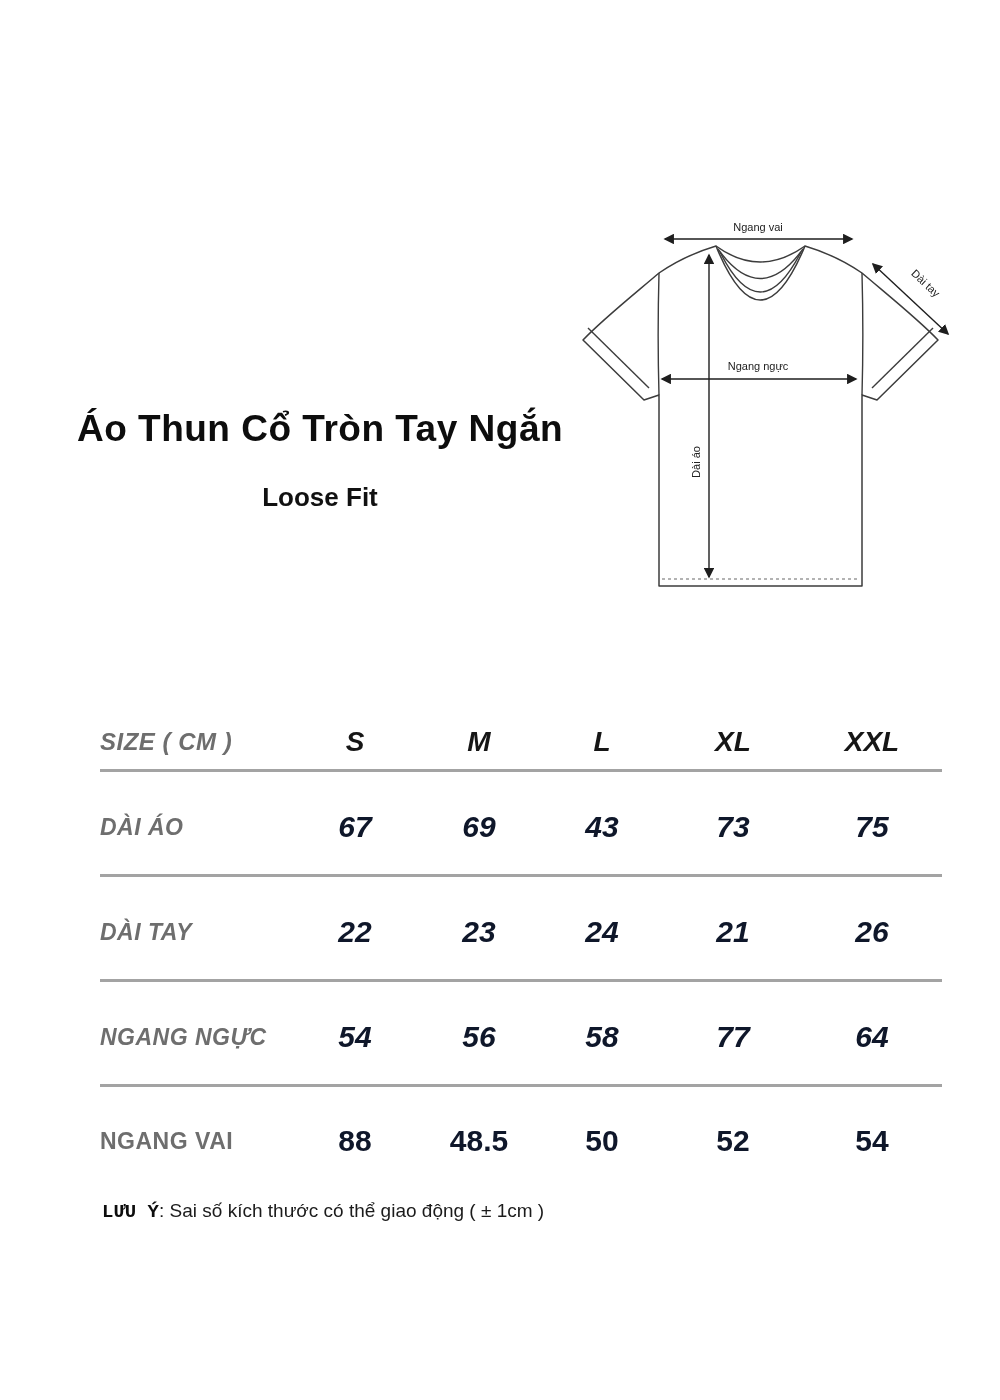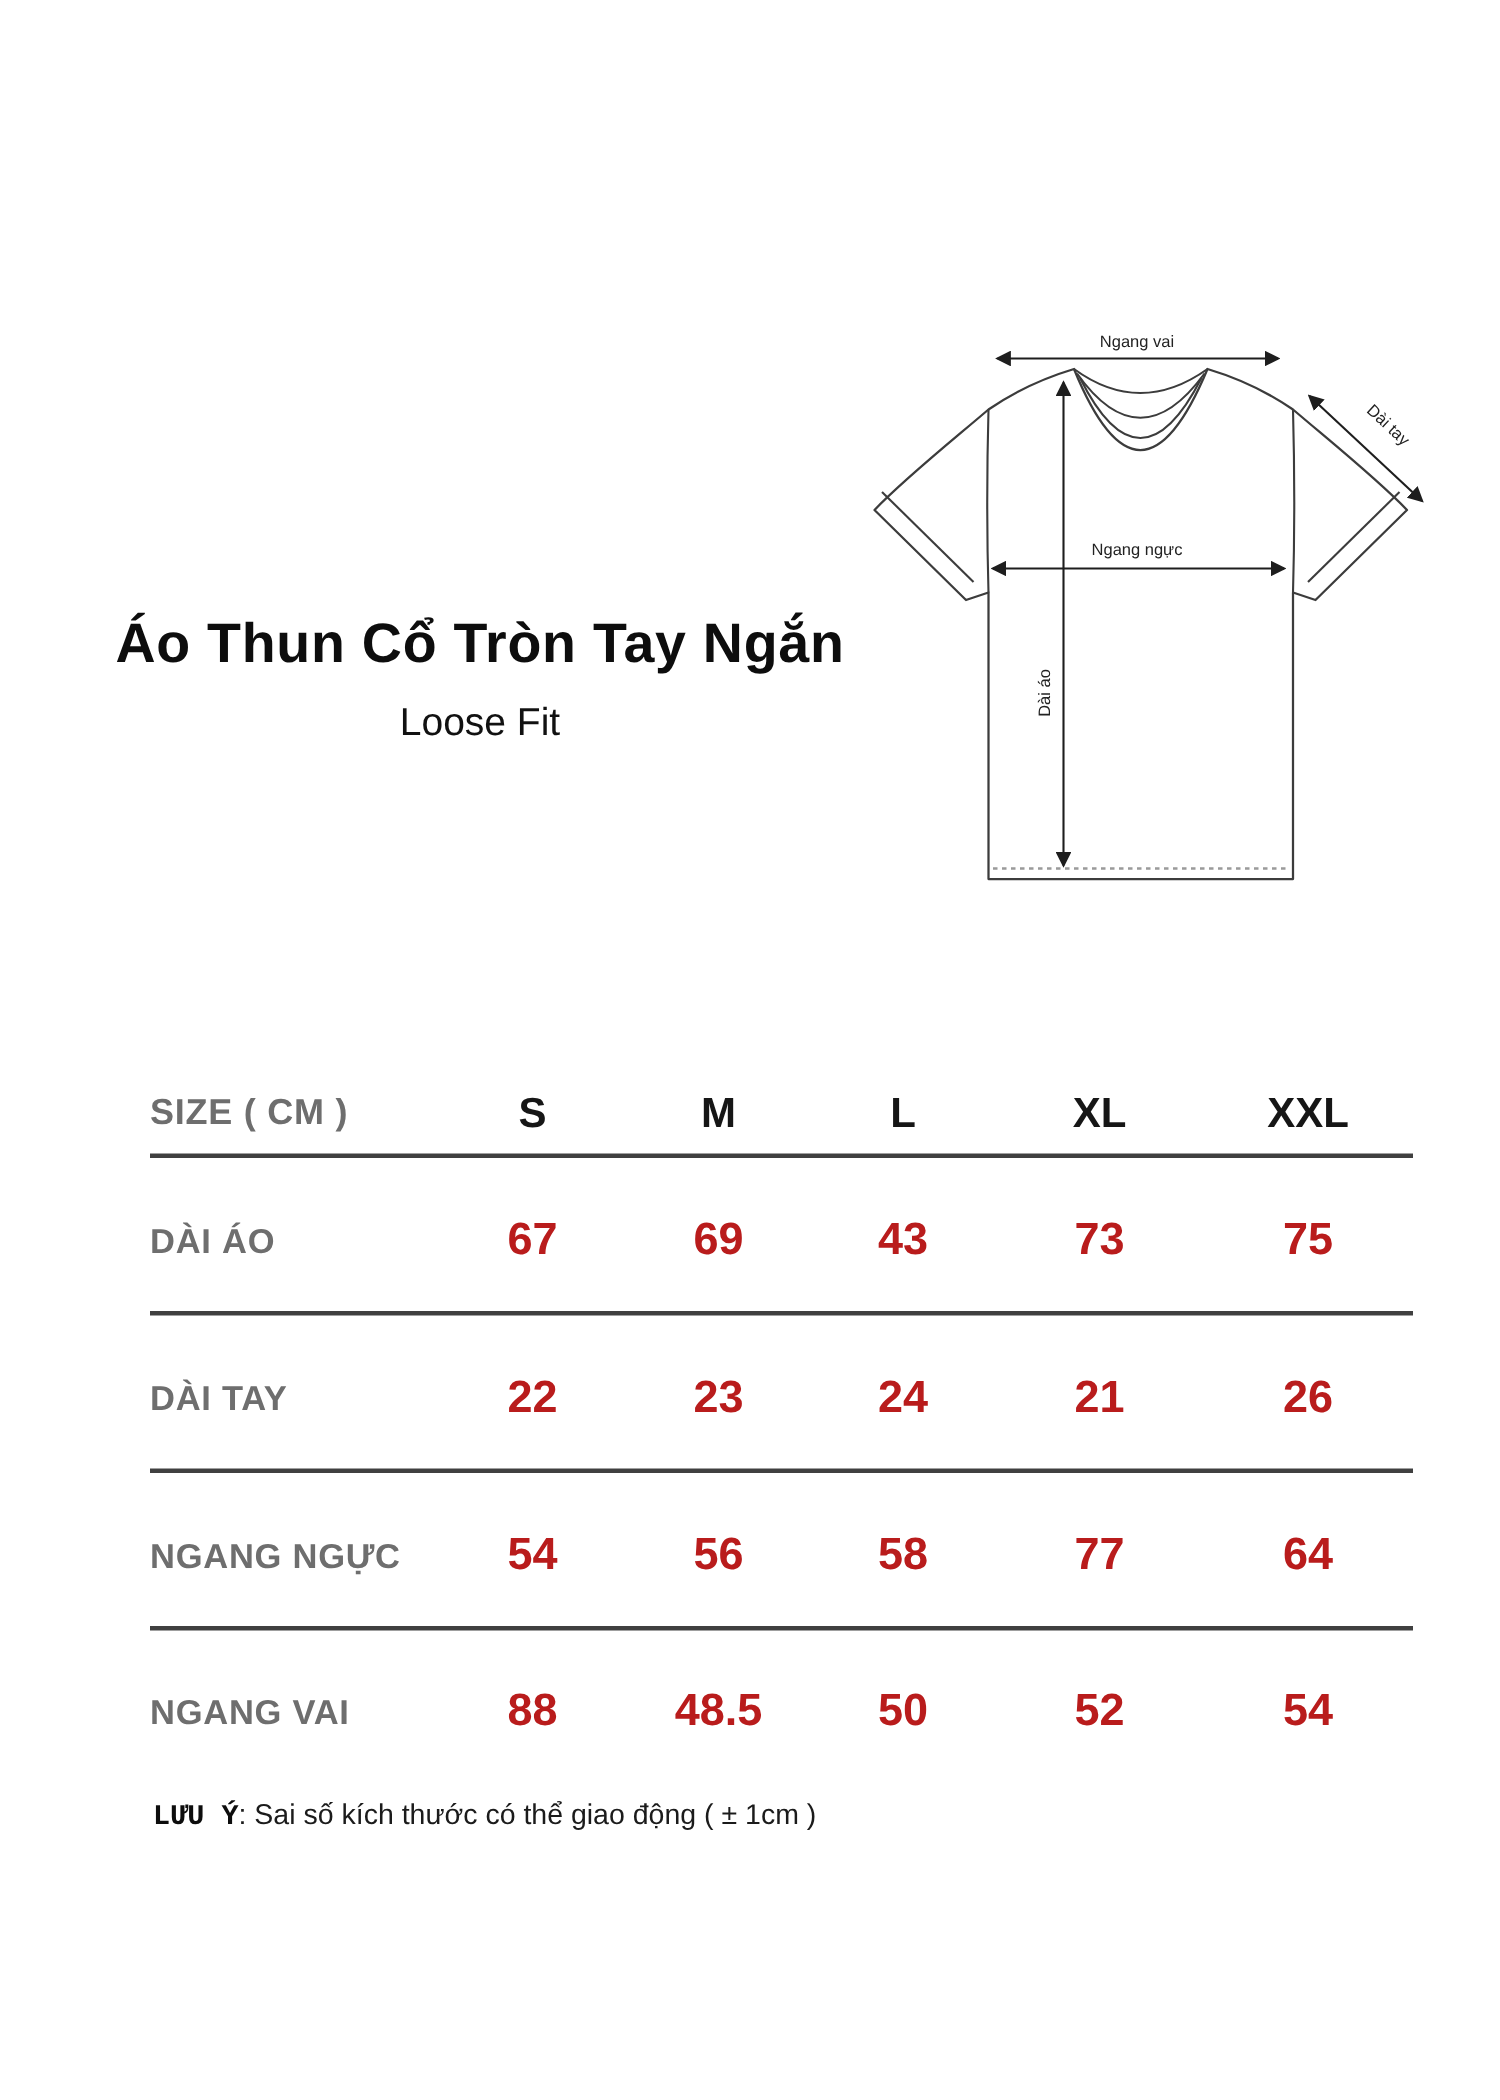--- a/index.html
+++ b/index.html
@@ -4,44 +4,44 @@
 <style>
   html,body{margin:0;padding:0;background:#ffffff;}
   .page{
     position:relative;width:1000px;height:1400px;background:#ffffff;
     font-family:"Liberation Sans", sans-serif;overflow:hidden;
   }
   
   .hero-text{position:absolute;left:60px;top:388px;width:520px;text-align:center;}
   .eyebrow{font-size:20px;font-weight:bold;color:#4d4d4d;letter-spacing:1px;}
   .title{font-size:37px;font-weight:bold;color:#0d0d0d;margin:20px 0 0 0;letter-spacing:0.5px;}
-  .subtitle{font-size:26px;font-weight:normal;color:#111;margin-top:16px;}
+  .subtitle{font-size:26px;font-weight:bold;color:#111;margin-top:32px;}
   
   .diagram{position:absolute;left:570px;top:200px;width:400px;height:420px;margin:0;}
   .diagram svg{display:block;}
   .tee-line{fill:none;stroke:#3c3c3c;stroke-width:1.4;stroke-linejoin:round;}
   .tee-fill{fill:#ffffff;stroke:#3c3c3c;stroke-width:1.5;stroke-linejoin:round;}
   .dim-arrow{stroke:#1e1e1e;stroke-width:1.4;fill:none;}
   .dim-text{font-family:"Liberation Sans",sans-serif;font-size:11px;fill:#222;}
   .hem-dotted{stroke:#9a9a9a;stroke-width:1.6;stroke-dasharray:3 3;fill:none;}
   
   .size-table{position:absolute;left:100px;top:714px;width:842px;}
   .trow{
     display:grid;grid-template-columns:192px 126px 122px 124px 138px auto;
     align-items:center;box-sizing:border-box;
   }
-  .trow.lined{border-bottom:3px solid #404040;}
+  .trow.lined{border-bottom:3px solid #a3a3a3;font-style:italic;}
   .trow.thead{height:58px;}
   .trow.tbody{height:105px;padding-top:8px;}
   .trow.last{height:100px;border-bottom:none;}
   .cell{white-space:nowrap;}
   .cell.rowlabel{font-size:23px;font-weight:bold;color:#6e6e6e;text-align:left;letter-spacing:0.5px;}
   .cell.headlabel{font-size:24px;font-weight:bold;color:#6e6e6e;text-align:left;letter-spacing:0.5px;}
   .cell.size{font-size:28px;font-weight:bold;color:#161616;text-align:center;}
-  .cell.val{font-size:30px;font-weight:bold;color:#b91c1c;text-align:center;}
+  .cell.val{font-size:30px;font-weight:bold;color:#0f172a;text-align:center;}
   
   .note{position:absolute;left:102px;top:1200px;font-size:19px;color:#1b1b1b;margin:0;}
   .note b{font-weight:bold;color:#0d0d0d;font-family:Liberation Mono, monospace;}
 </style>
 </head>
 <body>
 
 <div class="page">
 
   <section class="hero-text">

